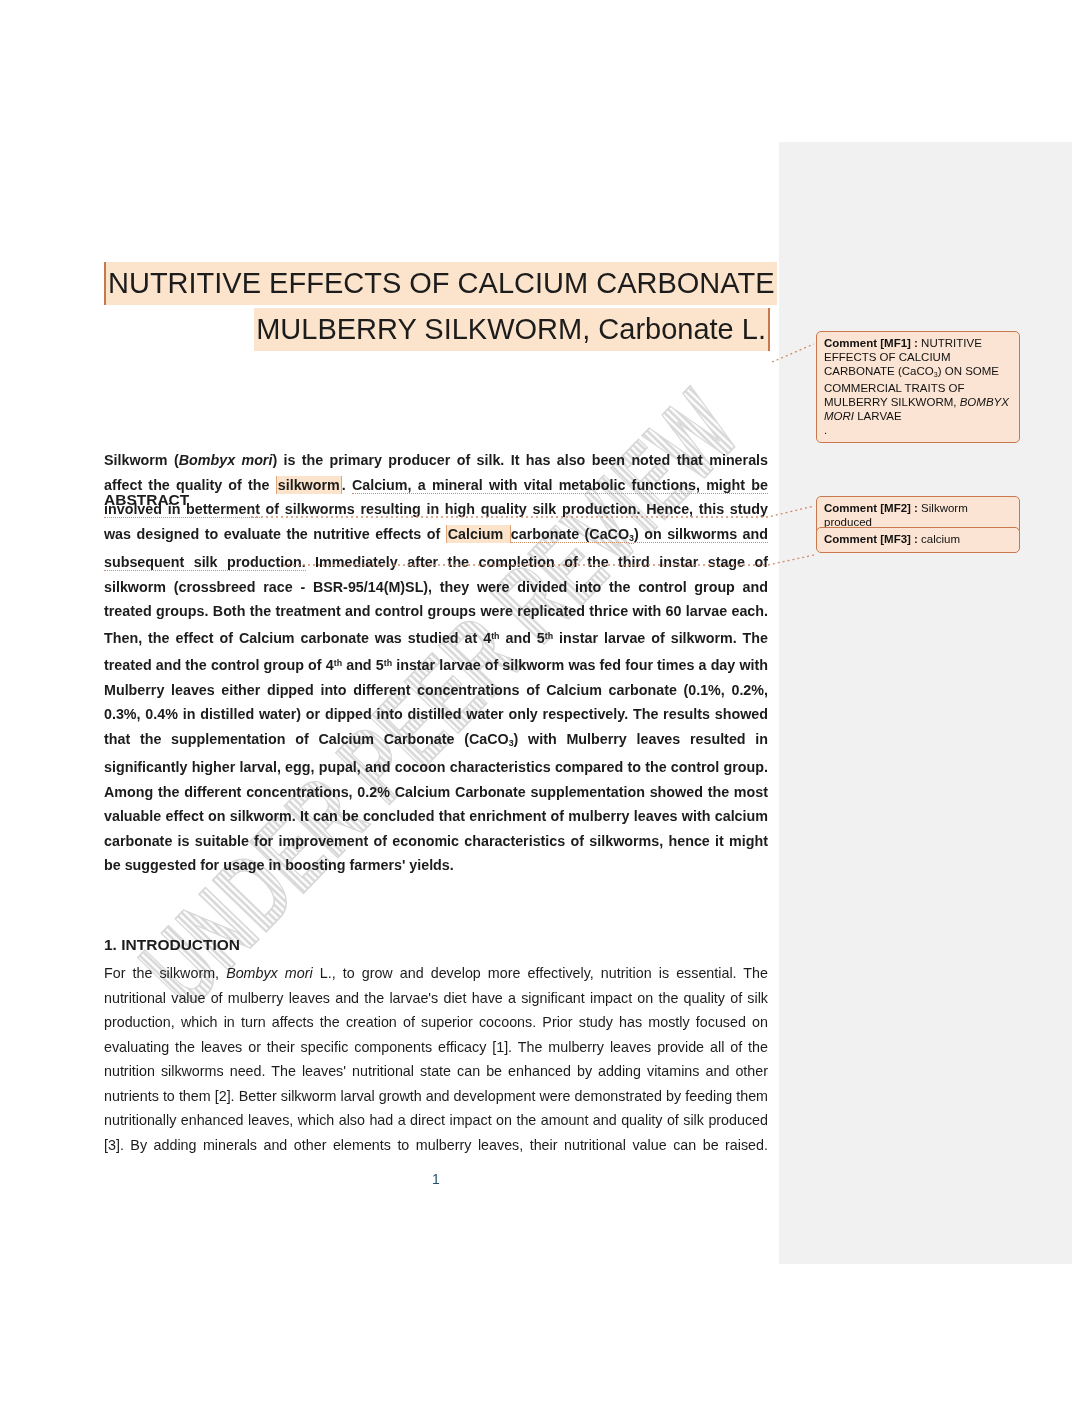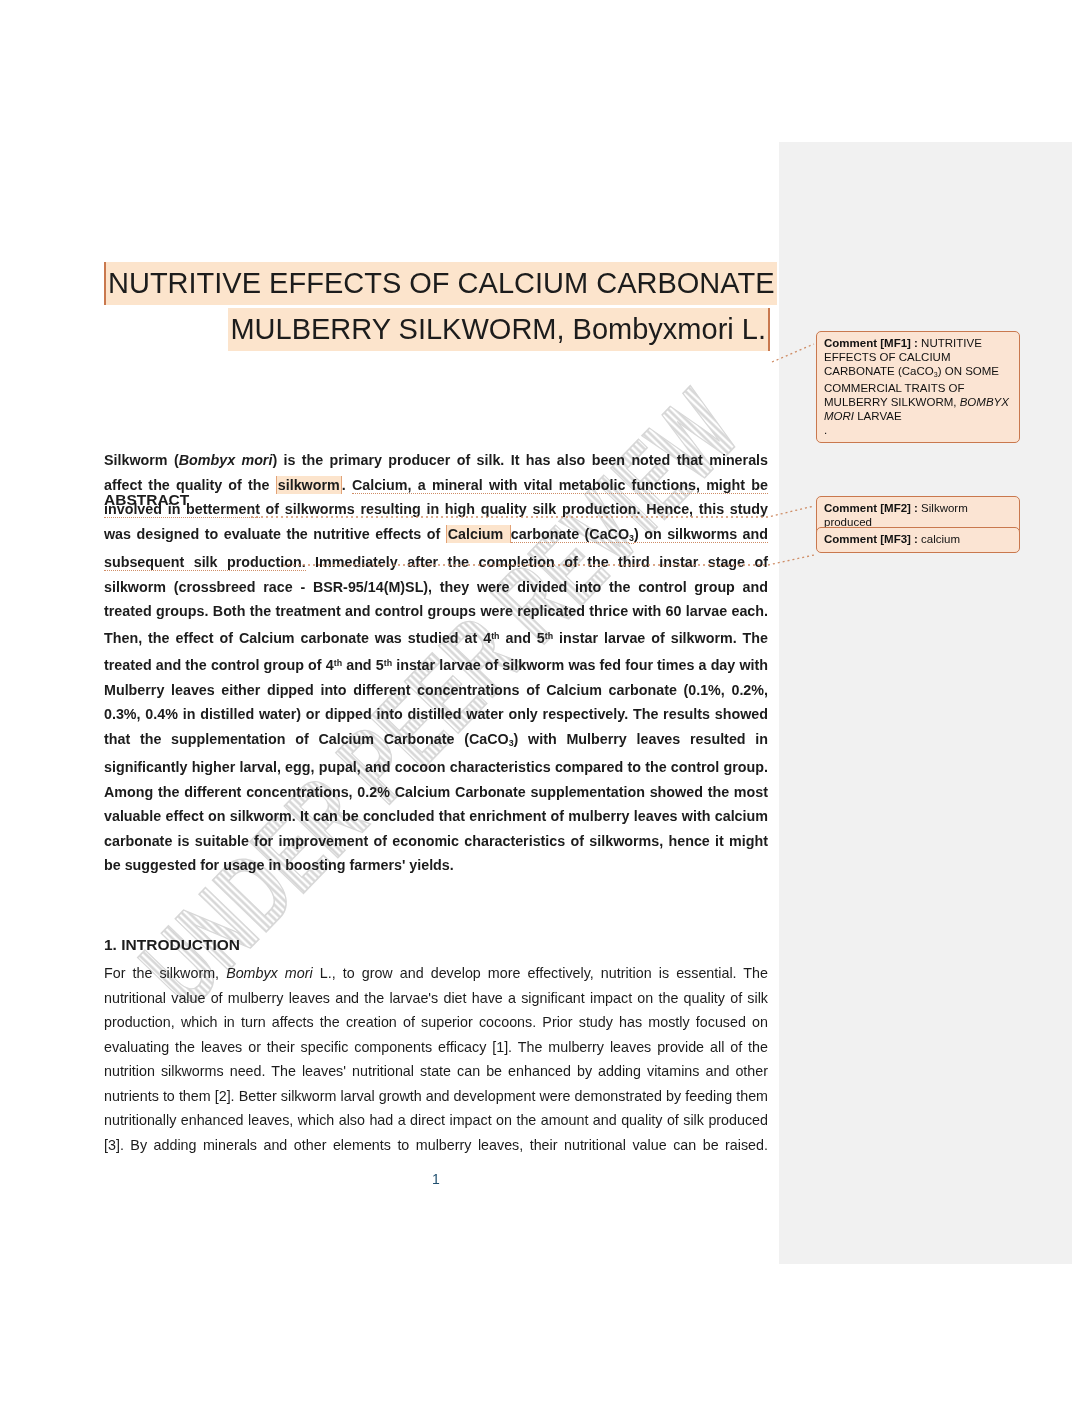--- a/index.html
+++ b/index.html
@@ -110,21 +110,21 @@
   </svg>
 
   <svg class="connectors" aria-hidden="true">
     <line x1="772" y1="362" x2="814" y2="344"></line>
     <polyline points="251,517 768,517 814,506"></polyline>
     <polyline points="283,565 768,565 814,555"></polyline>
   </svg>
 
   <div class="title-block">
     <div><span class="seg-hl seg-hl-open">NUTRITIVE EFFECTS OF CALCIUM CARBONATE</span></div>
-    <div><span class="seg-hl seg-hl-close">MULBERRY SILKWORM, Bombyxmori L.</span></div>
+    <div><span class="seg-hl seg-hl-close">MULBERRY SILKWORM, Carbonate L.</span></div>
   </div>
 
   <div class="heading abstract-heading">ABSTRACT</div>
   <div class="paragraph abstract-par"><span>Silkworm (</span><span class="seg-i">Bombyx mori</span><span>) is the primary producer of silk. It has also been noted that minerals affect the quality of the </span><span class="seg-hlb">silkworm</span><span>. </span><span class="seg-dot">Calcium, a mineral with vital metabolic functions, might be involved in betterment</span><span> of silkworms resulting in high quality silk production. Hence, this study was designed to evaluate the nutritive effects of </span><span class="seg-hlb">Calcium </span><span class="seg-dot">carbonate (CaCO</span><span class="seg-dot seg-sub">3</span><span class="seg-dot">) on silkworms and subsequent silk production.</span><span> Immediately after the completion of the third instar stage of silkworm (crossbreed race - BSR-95/14(M)SL), they were divided into the control group and treated groups. Both the treatment and control groups were replicated thrice with 60 larvae each. Then, the effect of Calcium carbonate was studied at 4</span><span class="seg-sup">th</span><span> and 5</span><span class="seg-sup">th</span><span> instar larvae of silkworm. The treated and the control group of 4</span><span class="seg-sup">th</span><span> and 5</span><span class="seg-sup">th</span><span> instar larvae of silkworm was fed four times a day with Mulberry leaves either dipped into different concentrations of Calcium carbonate (0.1%, 0.2%, 0.3%, 0.4% in distilled water) or dipped into distilled water only respectively. The results showed that the supplementation of Calcium Carbonate (CaCO</span><span class="seg-sub">3</span><span>) with Mulberry leaves resulted in significantly higher larval, egg, pupal, and cocoon characteristics compared to the control group. Among the different concentrations, 0.2% Calcium Carbonate supplementation showed the most valuable effect on silkworm. It can be concluded that enrichment of mulberry leaves with calcium carbonate is suitable for improvement of economic characteristics of silkworms, hence it might be suggested for usage in boosting farmers' yields.</span></div>
 
 
   <div class="heading intro-heading">1. INTRODUCTION</div>
   <div class="paragraph intro-par"><span>For the silkworm, </span><span class="seg-i">Bombyx mori</span><span> L., to grow and develop more effectively, nutrition is essential. The nutritional value of mulberry leaves and the larvae's diet have a significant impact on the quality of silk production, which in turn affects the creation of superior cocoons. Prior study has mostly focused on evaluating the leaves or their specific components efficacy [1]. The mulberry leaves provide all of the nutrition silkworms need. The leaves' nutritional state can be enhanced by adding vitamins and other nutrients to them [2]. Better silkworm larval growth and development were demonstrated by feeding them nutritionally enhanced leaves, which also had a direct impact on the amount and quality of silk produced [3]. By adding minerals and other elements to mulberry leaves, their nutritional value can be raised.</span></div>
 
   <div class="page-number">1</div>

